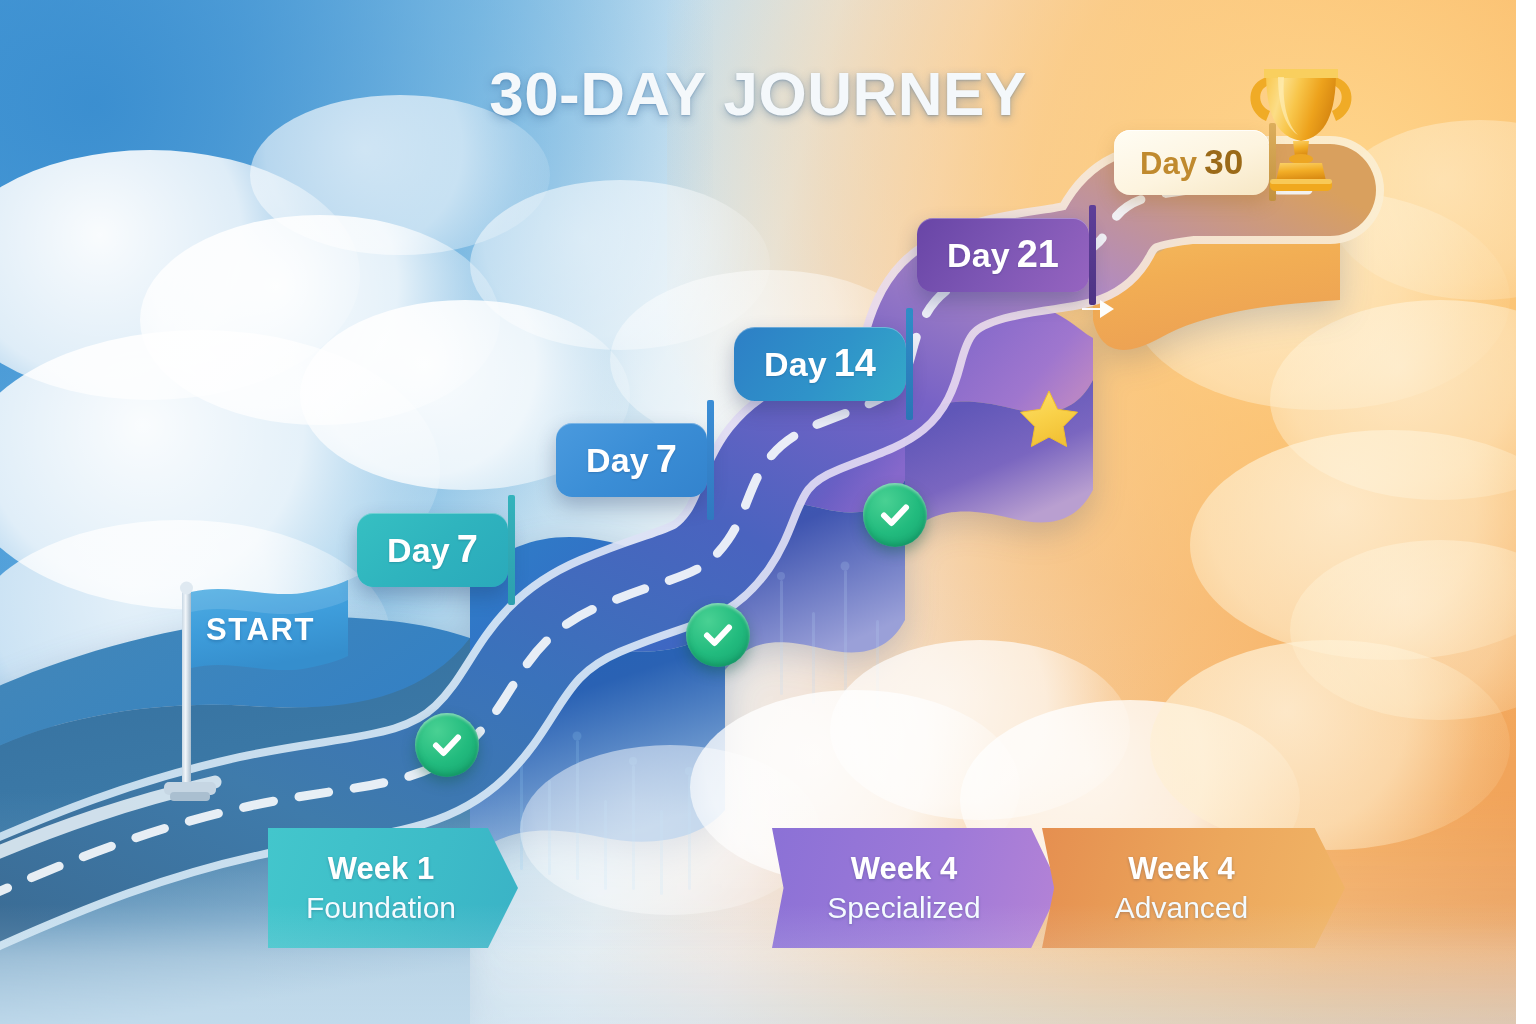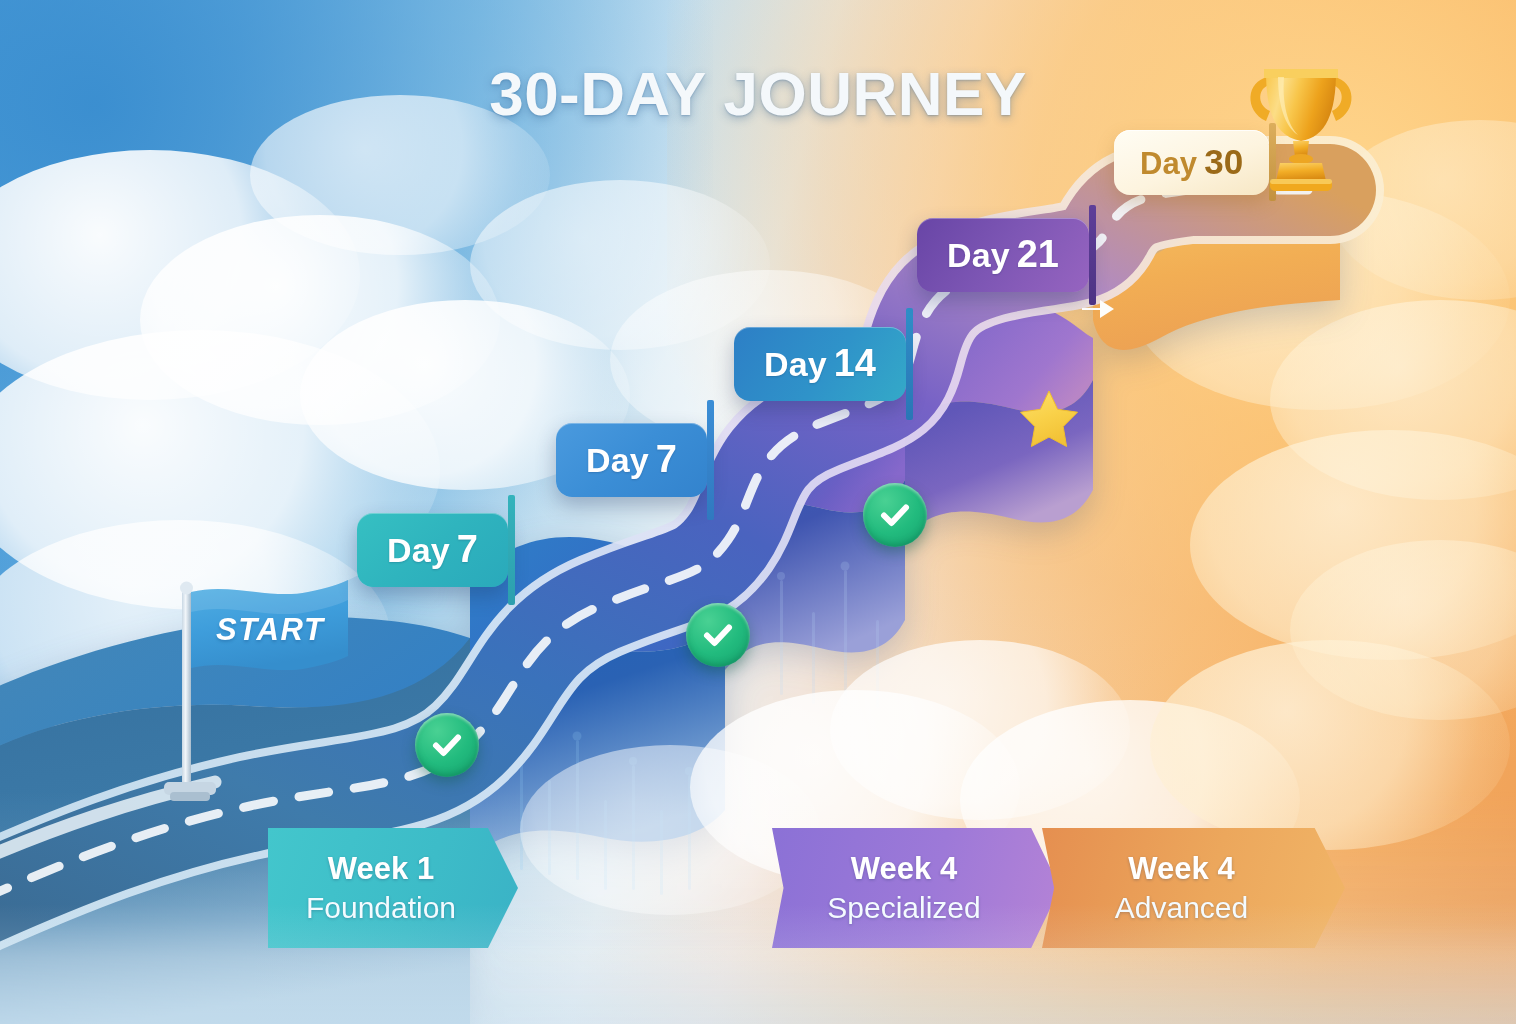--- a/index.html
+++ b/index.html
@@ -148,24 +148,23 @@
   
   .startflag { position: absolute; }
   .startflag svg { display: block; overflow: visible; }
   .startflag .flagtext {
     position: absolute;
     font-size: 31px;
     font-weight: 800;
     color: #ffffff;
     letter-spacing: 1.6px;
     text-shadow: 0 2px 3px rgba(25,85,140,.33);
-    left: 56px;
+    left: 46px;
     top: 42px;
     pointer-events: none;
-    font-style: italic;
   }
 
   
   .check {
     position: absolute;
     width: 64px;
     height: 64px;
     border-radius: 50%;
     background: radial-gradient(circle at 35% 28%, #49d193 0%, #22bb7e 52%, #14a06c 100%);
     box-shadow: 0 6px 13px rgba(14, 90, 62, .38),
@@ -466,21 +465,21 @@
   </div>
 
   <div class="sign" style="left:556px; top:400px;">
     <div class="sign-plate" style="background:linear-gradient(140deg,#4a9ade 0%,#3b8ed6 48%,#3383cd 100%);">
       <span class="lbl">Day</span><span class="num">7</span>
     </div>
     <div class="sign-post" style="height:120px; background:linear-gradient(to bottom,#3b8ed6,#3079bf);"></div>
   </div>
 
   <div class="sign" style="left:734px; top:308px;">
-    <div class="sign-plate" style="background:linear-gradient(125deg,#2d7fc6 0%,#2f93c9 55%,#34a9c8 100%);">
+    <div class="sign-plate" style="background:linear-gradient(125deg,#2d7fc6 0%,#2f93c9 55%,#34a9c8 100%);border-radius:21px;">
       <span class="lbl">Day</span><span class="num">14</span>
     </div>
     <div class="sign-post" style="height:112px; background:linear-gradient(to bottom,#2f8ec7,#2a76b6);"></div>
   </div>
 
   <div class="sign" style="left:917px; top:205px;">
     <div class="sign-plate" style="background:linear-gradient(125deg,#6845a6 0%,#7d56b4 48%,#9664c0 100%);">
       <span class="lbl">Day</span><span class="num">21</span>
     </div>
     <div class="sign-post" style="height:100px; background:linear-gradient(to bottom,#5e3f99,#4d3384);"></div>

